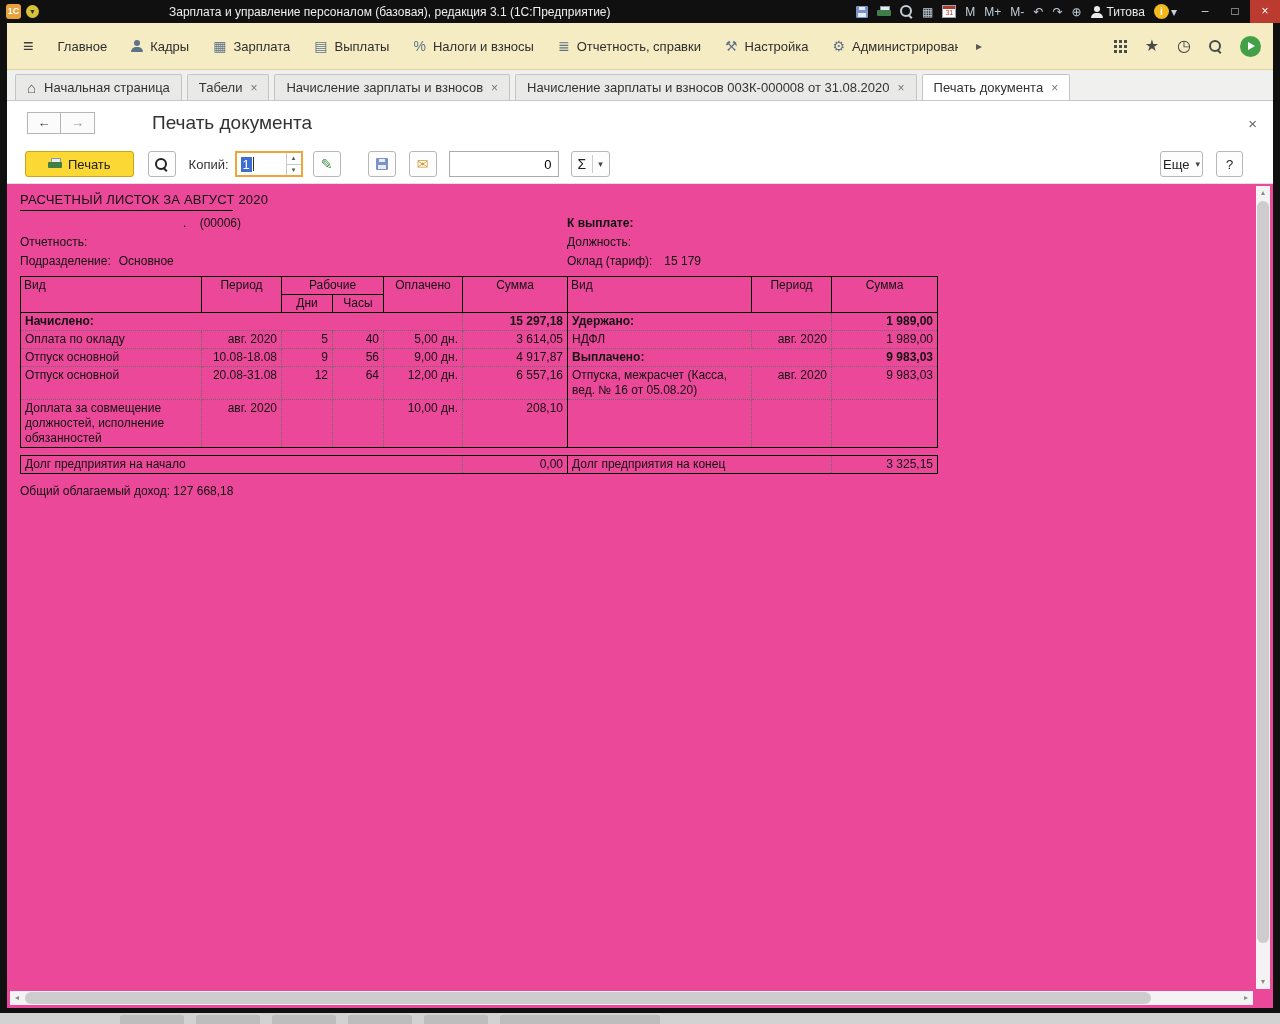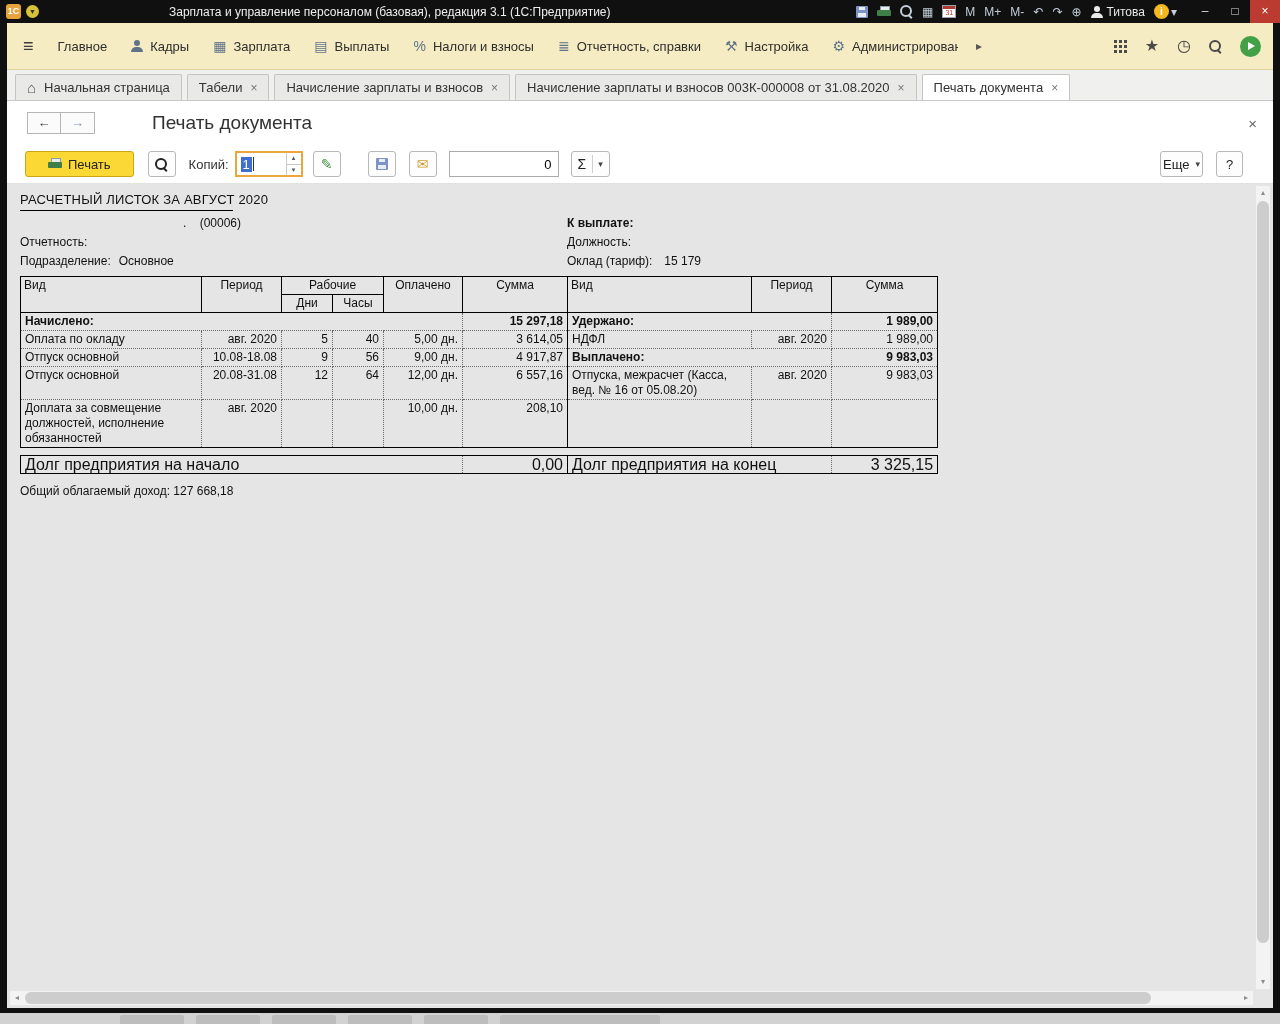--- a/index.html
+++ b/index.html
@@ -80,42 +80,42 @@
   .spin .spin-down{border-top:1px solid #c9c9c9}
   .counter-input{margin-left:12px;width:110px;height:26px;border:1px solid #ababab;font-size:13px;text-align:right;padding-right:6px;font-family:"Liberation Sans",sans-serif}
   .sigma-btn{margin-left:12px;padding:0 6px}
   .sigma-btn .sg{font-size:14px}
   .sigma-btn .caret{font-size:9px;color:#444;border-left:1px solid #cfcfcf;padding-left:5px;height:18px;line-height:18px}
   .more-btn{margin-left:auto;padding:0 2px}
   .more-btn .caret{font-size:9px;color:#444}
   .help-btn{margin-left:13px;width:27px}
   .gicon{font-size:14px;line-height:1}
 
-  .doc-body{flex:1;position:relative;border-top:1px solid #e2e2e2;background:#e5e5e5;overflow:hidden}
+  .doc-body{flex:1;position:relative;border-top:1px solid #e2e2e2;background:#ec4899;overflow:hidden}
 
   
   .ps{padding:8px 0 0 13px;font-size:12px;color:#111}
   .ps-title{font-size:13px;letter-spacing:.2px}
   .ps-redact{width:213px;height:1px;background:#000;margin:3px 0 4px}
   .ps-head{display:grid;grid-template-columns:547px auto;row-gap:3px;line-height:16px}
   .ps-emp{padding-left:163px;font-weight:normal;white-space:pre}
   .b{font-weight:bold}
   .ps-val{margin-left:8px}
   .ps-sal{margin-left:12px}
 
   table.ps-t,table.debt-t{border-collapse:collapse;table-layout:fixed;width:917px;border:1px solid #000}
   table.ps-t{margin-top:7px}
   .ps-t td{border:1px dotted #6b6b6b;padding:1px 4px;font-size:12px;line-height:15px;vertical-align:top;overflow:hidden}
   .ps-t tr.hd td{border:1px solid #000;text-align:center;padding:1px 3px}
   .ps-t tr.hd td.lft{text-align:left}
   .ps-t td.num{text-align:right}
   .ps-t td.mid,.debt-t td.mid{border-left:1px solid #000}
   .ps-t tr.tot td{border-top:1px solid #000}
   table.debt-t{margin-top:7px}
-  .debt-t td{padding:1px 4px;font-size:16px;line-height:15px;border-left:1px dotted #6b6b6b;vertical-align:top}
+  .debt-t td{padding:1px 4px;font-size:12px;line-height:15px;border-left:1px dotted #6b6b6b;vertical-align:top}
   .debt-t td:first-child{border-left:none}
   .debt-t td.num{text-align:right}
   .ps-income{margin-top:9px;line-height:16px}
 
   
   .vscroll{position:absolute;top:2px;right:3px;bottom:19px;width:14px;background:#f3f3f3}
   .varrow{position:absolute;left:0;width:14px;height:14px;color:#8a8a8a;font-size:8px;text-align:center;line-height:14px}
   .varrow.up{top:0}.varrow.dn{bottom:0}
   .vthumb{position:absolute;left:1px;right:1px;top:15px;bottom:46px;background:#cdcdcd;border-radius:7px}
   .hscroll{position:absolute;left:3px;right:20px;bottom:3px;height:14px;background:#f3f3f3}

